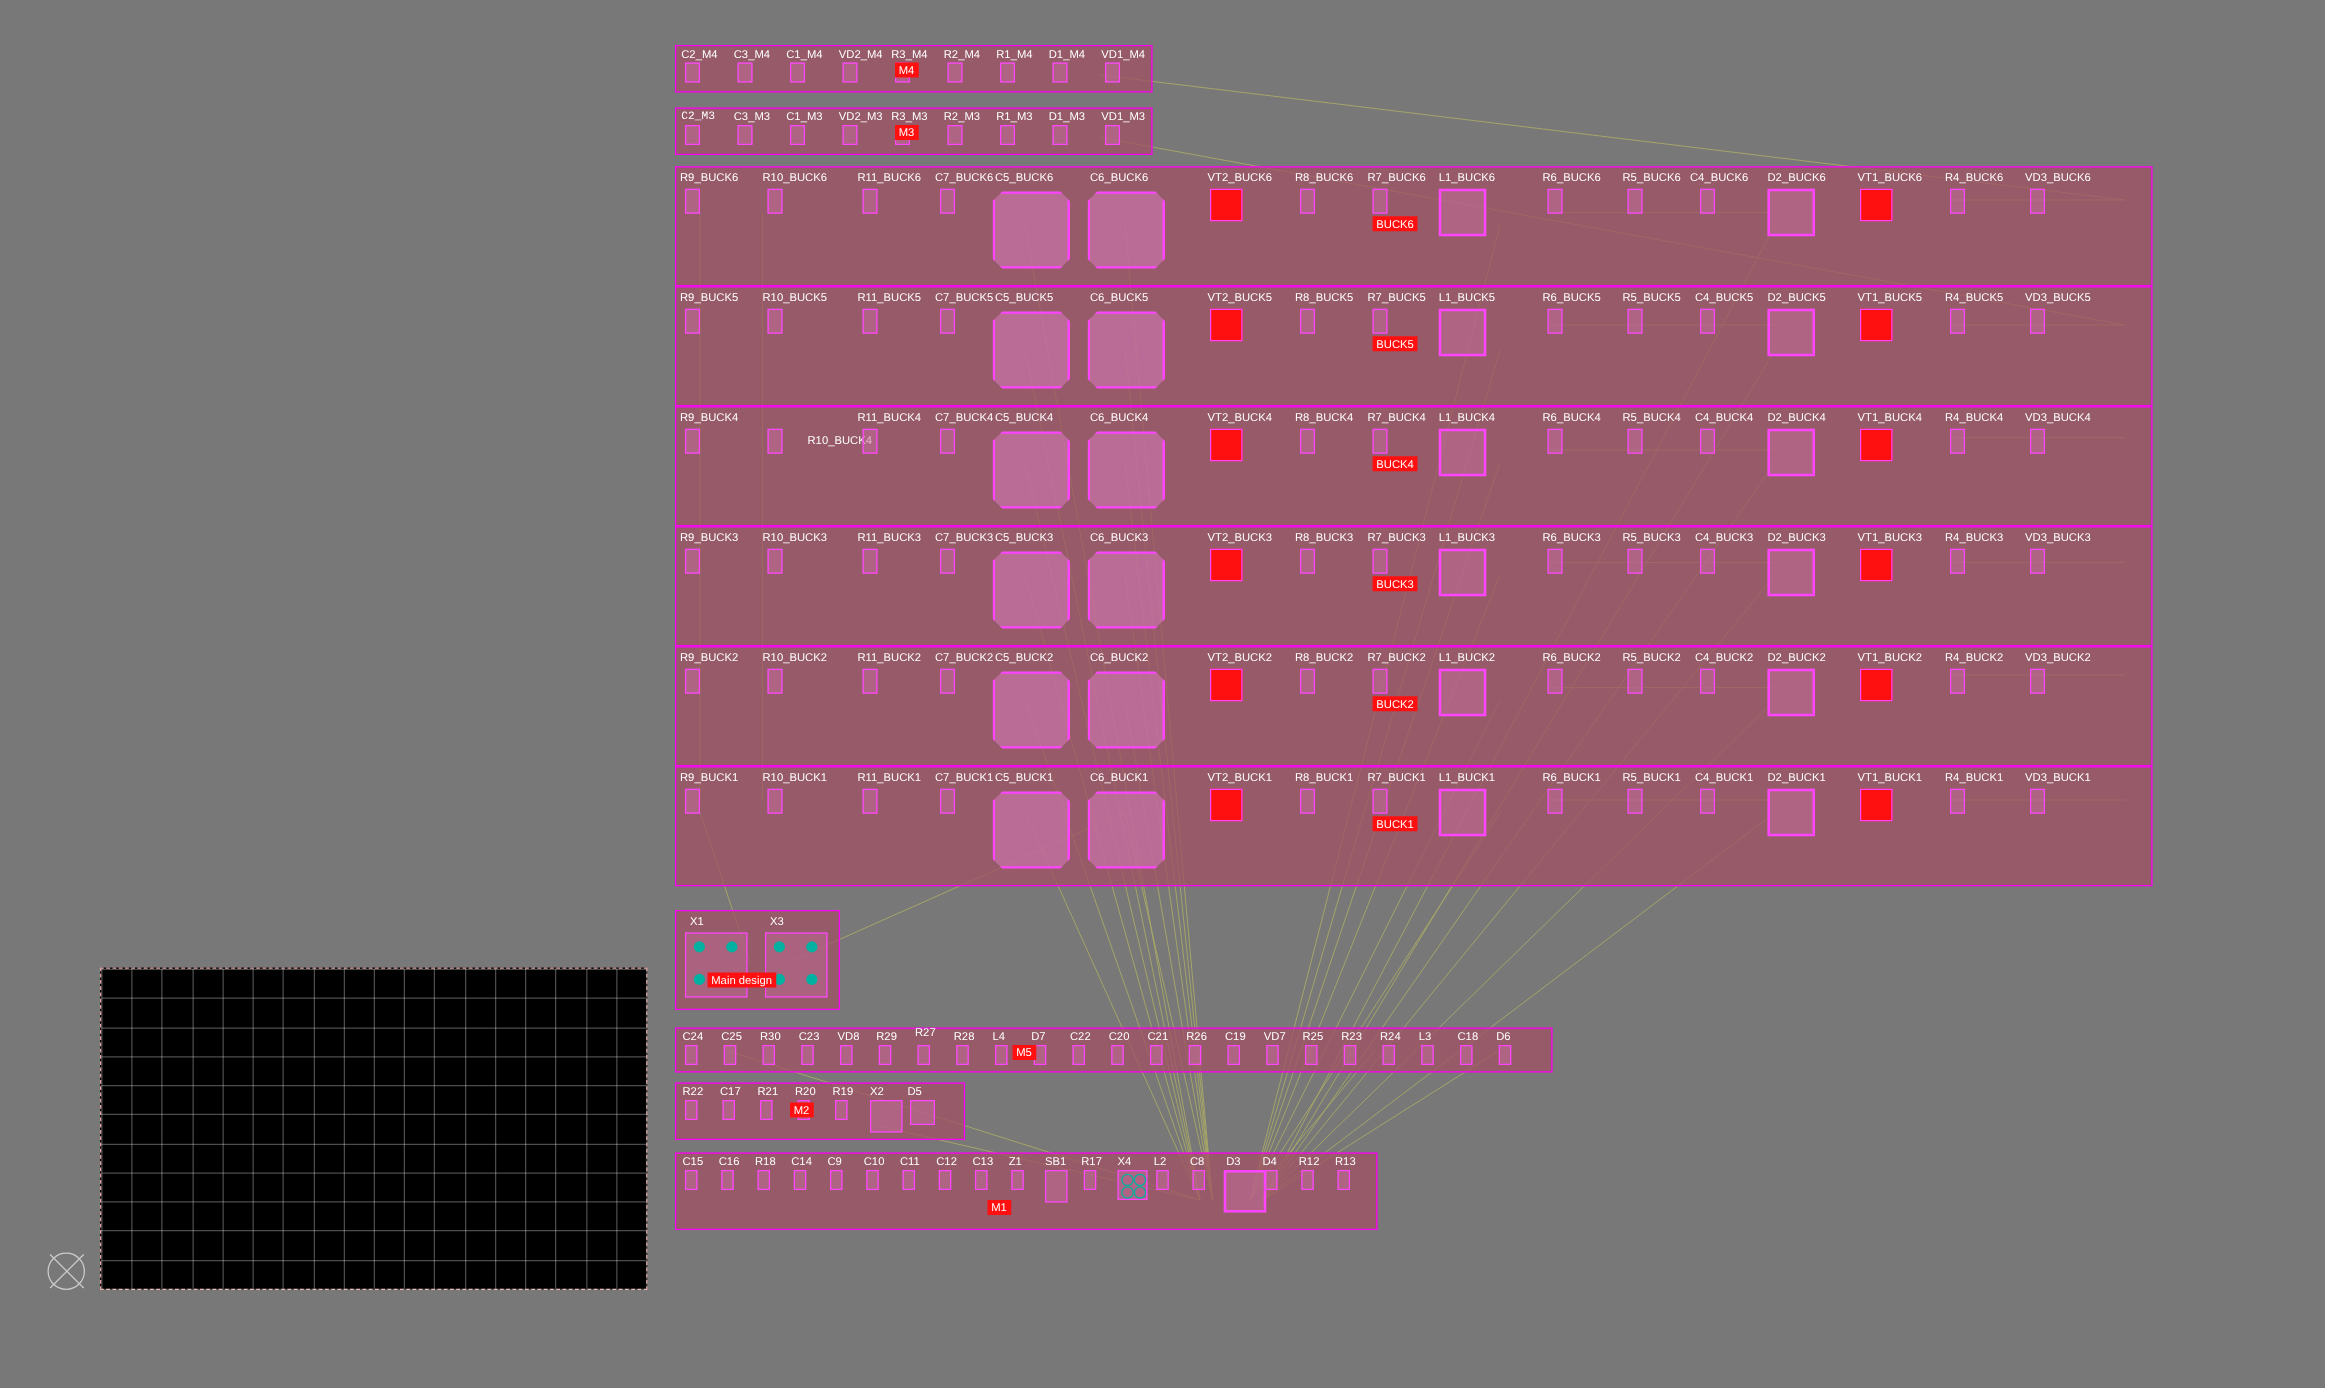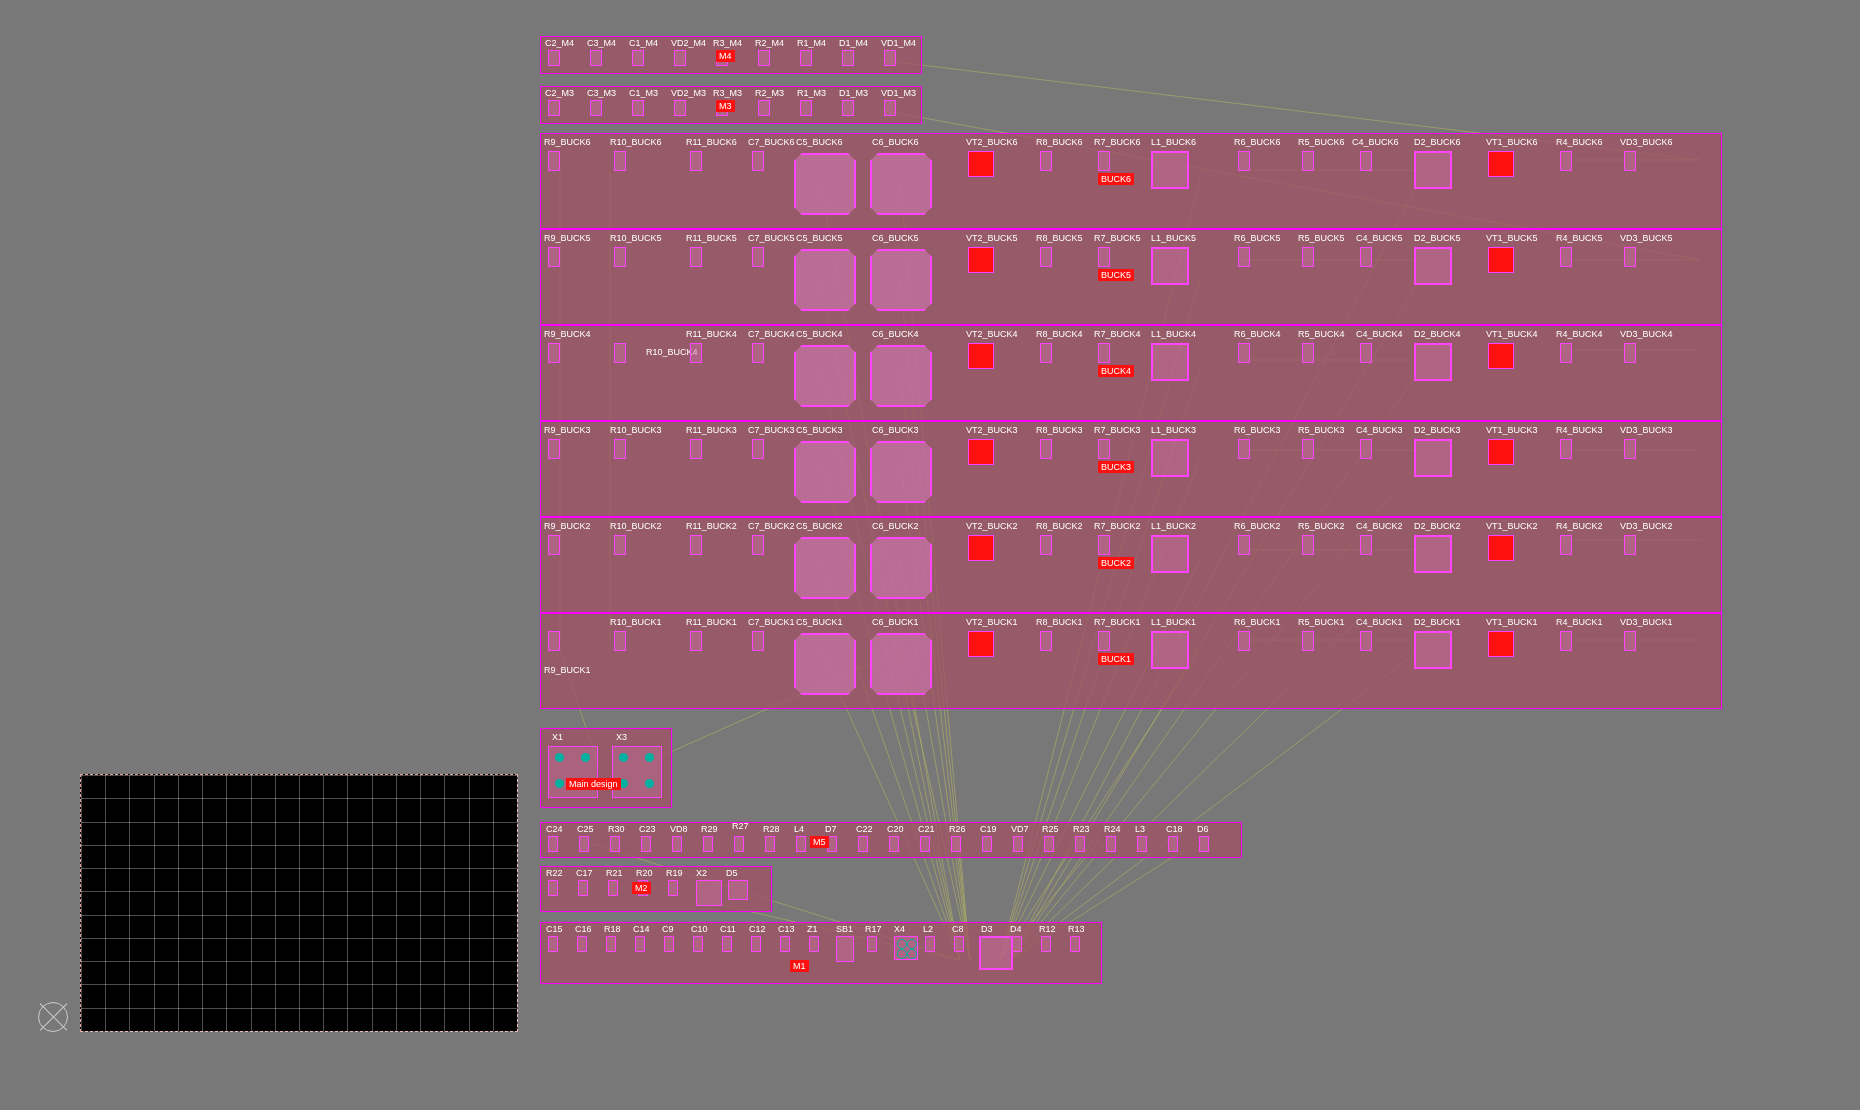--- a/index.html
+++ b/index.html
@@ -125,21 +125,21 @@
       <div class="lbl" style="left: 755px; top: 38px;">R2_M4</div>
       <div class="comp" style="left: 758px; top: 50px; width: 10px; height: 14px;"></div>
       <div class="lbl" style="left: 797px; top: 38px;">R1_M4</div>
       <div class="comp" style="left: 800px; top: 50px; width: 10px; height: 14px;"></div>
       <div class="lbl" style="left: 839px; top: 38px;">D1_M4</div>
       <div class="comp" style="left: 842px; top: 50px; width: 10px; height: 14px;"></div>
       <div class="lbl" style="left: 881px; top: 38px;">VD1_M4</div>
       <div class="comp" style="left: 884px; top: 50px; width: 10px; height: 14px;"></div>
       <div class="badge" style="left: 716px; top: 50px;">M4</div>
       <div class="room" style="left: 540px; top: 86px; width: 380px; height: 36px;"></div>
-      <div class="lbl" style="left: 545px; top: 88px;">C2_M3</div>
+      <div class="lbl" style="left: 545px; top: 88px; font-family: Liberation Mono, monospace;">C2_M3</div>
       <div class="comp" style="left: 548px; top: 100px; width: 10px; height: 14px;"></div>
       <div class="lbl" style="left: 587px; top: 88px;">C3_M3</div>
       <div class="comp" style="left: 590px; top: 100px; width: 10px; height: 14px;"></div>
       <div class="lbl" style="left: 629px; top: 88px;">C1_M3</div>
       <div class="comp" style="left: 632px; top: 100px; width: 10px; height: 14px;"></div>
       <div class="lbl" style="left: 671px; top: 88px;">VD2_M3</div>
       <div class="comp" style="left: 674px; top: 100px; width: 10px; height: 14px;"></div>
       <div class="lbl" style="left: 713px; top: 88px;">R3_M3</div>
       <div class="comp" style="left: 716px; top: 100px; width: 10px; height: 14px;"></div>
       <div class="lbl" style="left: 755px; top: 88px;">R2_M3</div>
@@ -325,21 +325,21 @@
       <div class="lbl" style="left: 1414px; top: 521px;">D2_BUCK2</div>
       <div class="comp sq2" style="left: 1414px; top: 535px; width: 34px; height: 34px;"></div>
       <div class="lbl" style="left: 1486px; top: 521px;">VT1_BUCK2</div>
       <div class="comp sq" style="left: 1488px; top: 535px; width: 24px; height: 24px;"></div>
       <div class="lbl" style="left: 1556px; top: 521px;">R4_BUCK2</div>
       <div class="comp" style="left: 1560px; top: 535px; width: 10px; height: 18px;"></div>
       <div class="lbl" style="left: 1620px; top: 521px;">VD3_BUCK2</div>
       <div class="comp" style="left: 1624px; top: 535px; width: 10px; height: 18px;"></div>
       <div class="badge" style="left: 1098px; top: 557px;">BUCK2</div>
       <div class="room" style="left: 540px; top: 613px; width: 1180px; height: 94px;"></div>
-      <div class="lbl" style="left: 544px; top: 617px; margin-top: 48px;">R9_BUCK1</div>
+      <div class="lbl" style="left: 544px; top: 617px;">R9_BUCK1</div>
       <div class="comp" style="left: 548px; top: 631px; width: 10px; height: 18px;"></div>
       <div class="lbl" style="left: 610px; top: 617px;">R10_BUCK1</div>
       <div class="comp" style="left: 614px; top: 631px; width: 10px; height: 18px;"></div>
       <div class="lbl" style="left: 686px; top: 617px;">R11_BUCK1</div>
       <div class="comp" style="left: 690px; top: 631px; width: 10px; height: 18px;"></div>
       <div class="lbl" style="left: 748px; top: 617px;">C7_BUCK1</div>
       <div class="comp" style="left: 752px; top: 631px; width: 10px; height: 18px;"></div>
       <div class="lbl" style="left: 796px; top: 617px;">C5_BUCK1</div>
       <div class="comp big" style="left: 794px; top: 633px; width: 58px; height: 58px;"></div>
       <div class="lbl" style="left: 872px; top: 617px;">C6_BUCK1</div>

